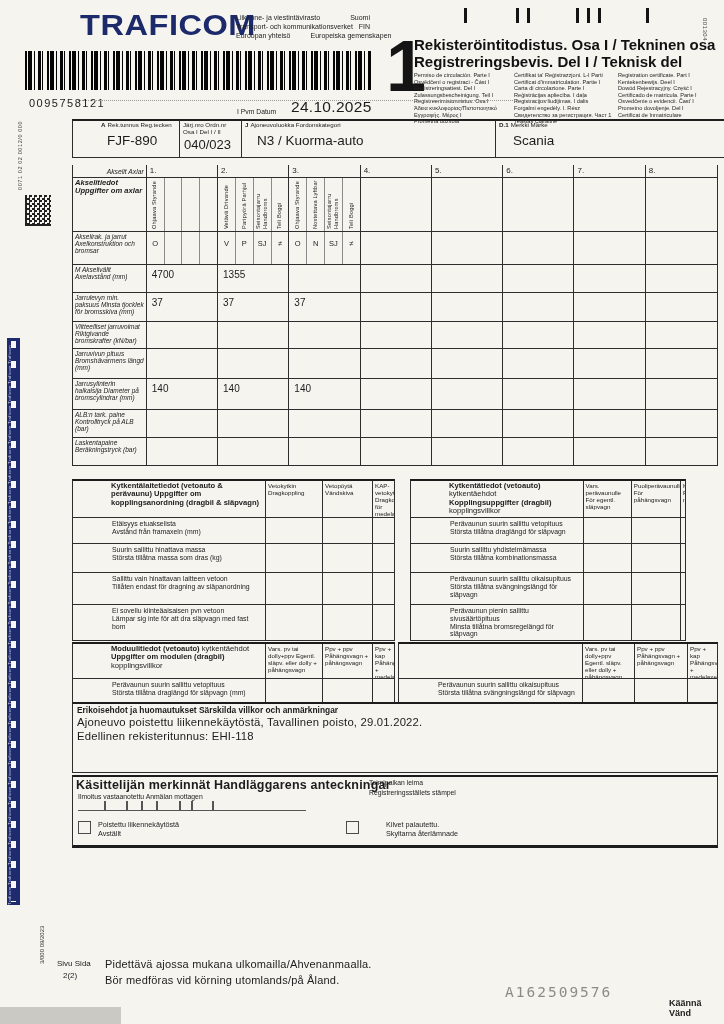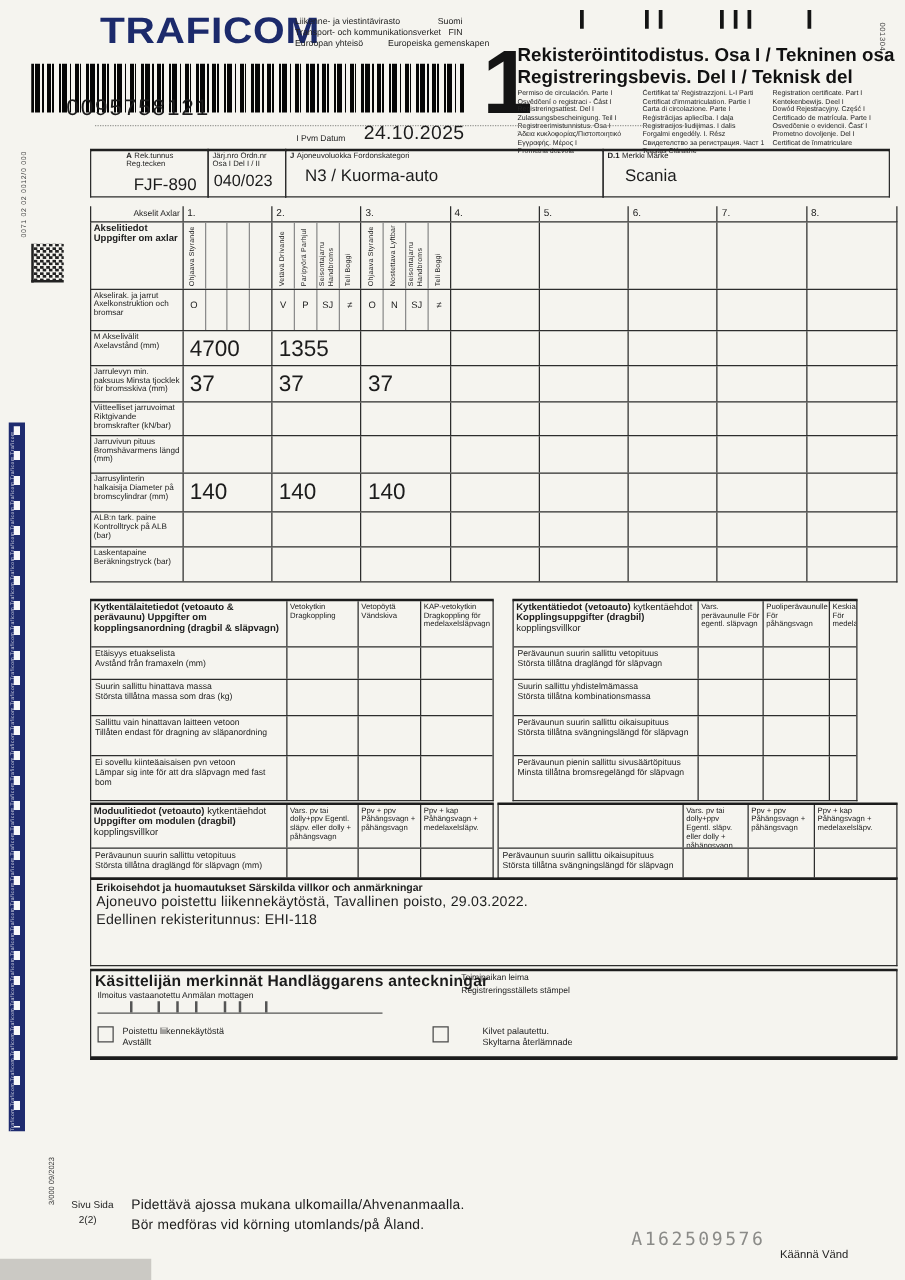--- a/index.html
+++ b/index.html
@@ -36,60 +36,60 @@
   #bignum{position:absolute;left:386px;top:36px;font-size:72px;line-height:60px;font-weight:900;
     color:#141414;letter-spacing:-3px;}
   #titles{position:absolute;left:414px;top:37px;font-size:15px;line-height:16.5px;font-weight:800;color:#111;}
   .langcol{position:absolute;top:72px;font-size:5.6px;line-height:6.6px;color:#252525;}
   #l1{left:414px;width:98px;} #l2{left:514px;width:101px;} #l3{left:618px;width:100px;}
 
   
   #barcode{position:absolute;left:25px;top:51px;width:347px;height:39px;
     background:repeating-linear-gradient(90deg,#050505 0 2px,#f5f4ef 2px 3px,#050505 3px 7px,#f5f4ef 7px 9px,
       #050505 9px 10px,#f5f4ef 10px 13px,#050505 13px 16px,#f5f4ef 16px 17px,#050505 17px 18px,#f5f4ef 18px 22px);}
-  #bcnum{position:absolute;left:29px;top:76px;font-size:18px;letter-spacing:1.5px;margin-left:24px;}
+  #bcnum{position:absolute;left:29px;top:97px;font-size:11px;letter-spacing:1.5px;}
   #dotline{position:absolute;left:76px;top:100px;width:487px;border-top:1.5px dotted #9a9a96;}
   #datelbl{position:absolute;left:237px;top:108px;font-size:6.8px;}
   #dateval{position:absolute;left:291px;top:98px;font-size:15.5px;letter-spacing:.3px;}
 
   
   #fields{position:absolute;left:72px;top:119px;display:flex;}
   .fbox{border:1px solid #2d2d2d;border-top:2.2px solid #1f1f1f;height:39px;margin-left:-1px;padding:1px 3px;background:transparent;}
   .fbox:first-child{margin-left:0;}
   .fbox .lb{font-size:6.2px;line-height:6.8px;}
   .fbox .val{font-size:13.5px;margin:4px 0 0 6px;}
   .fbox .val2{font-size:13px;margin:1px 0 0 1px;}
-  #f-a{width:95px;padding-left:28px;} #f-ord{width:63px;} #f-j{width:255px;} #f-d1{width:230px;}
+  #f-a{width:108px;padding-left:28px;} #f-ord{width:63px;} #f-j{width:255px;} #f-d1{width:230px;}
   .pfx{font-weight:bold;margin-right:2px;}
 
   
   #axt{position:absolute;left:72px;top:165px;width:646px;}
   .axr{display:flex;border-left:1px solid #2d2d2d;border-right:1px solid #2d2d2d;border-bottom:1px solid #2d2d2d;}
-  .axl{width:74px;border-right:1px solid #2d2d2d;padding:1px 2px;font-size:6.5px;line-height:7.2px;}
+  .axl{width:74px;border-right:1px solid #2d2d2d;padding:1px 2px;font-size:6.5px;line-height:7.2px;font-style:italic;}
   .axc{width:71.5px;border-right:1px solid #2d2d2d;position:relative;}
   .axc:last-child{border-right:none;}
   .r0{height:13px;border-top:none;border-bottom:1.5px solid #2d2d2d;}
   .r0 .axl{text-align:right;font-size:6.8px;padding-top:3px;}
   .r0 .axc{font-size:8px;padding:1px 0 0 3px;}
   .r1{height:54px;} .r2{height:33px;} .r3{height:28px;} .r4{height:29px;} .r5{height:27px;}
   .r6{height:30px;} .r7{height:31px;} .r8{height:28px;} .r9{height:28px;}
   .axl .bold{font-weight:bold;font-size:7.6px;line-height:8.2px;}
   .subs{display:flex;height:100%;}
   .sub{flex:1;border-right:1px solid #8b8b8b;display:flex;justify-content:center;}
   .sub:last-child{border-right:none;}
   .vt{writing-mode:vertical-rl;transform:rotate(180deg);font-size:5.6px;line-height:7.4px;letter-spacing:.2px;padding-top:2px;}
   .r2 .sub{align-items:flex-start;padding-top:7px;font-size:7.5px;}
-  .axc.v{font-size:18px;padding:4px 0 0 5px;}
+  .axc.v{font-size:10px;padding:4px 0 0 5px;}
 
   
   .kt{position:absolute;border:1px solid #2d2d2d;border-top:2.5px solid #1c1c1c;}
   .ktr{display:flex;border-top:1px solid #2d2d2d;}
   .ktr:first-child{border-top:none;}
   .kc{border-left:1px solid #2d2d2d;padding:1px 2px;font-size:6.2px;line-height:7px;overflow:hidden;}
-  .kc:first-child{border-left:none;}
+  .kc:first-child{border-left:none;margin-left:36px;}
   .kc.lab{font-size:6.9px;line-height:7.8px;padding:2px 3px;}
   .kt-title{font-size:7.6px;line-height:8.3px;font-weight:bold;}
   .kt-title .nr{font-weight:normal;}
   .hh{height:36px;} .h1{height:26px;} .h2{height:29px;} .h3{height:32px;} .h4{height:36px;}
   .mh{height:34px;} .mr{height:24px;}
   #ktL{left:72px;top:479px;width:323px;} #ktR{left:410px;top:479px;width:276px;}
   #mdL{left:72px;top:642px;width:323px;} #mdR{left:398px;top:642px;width:320px;}
   .cL0{width:156px;} .cL1{width:57px;} .cL2{width:50px;} .cL3{flex:1;}
   .cR0{width:147px;} .cR1{width:52px;} .cR2{width:53px;} .cR3{flex:1;}
 
@@ -112,21 +112,21 @@
   #cb1{left:5px;} #cb2{left:273px;}
   #kas .cbl{position:absolute;top:44px;font-size:7.2px;line-height:8.5px;}
   #cbl1{left:25px;} #cbl2{left:313px;}
 
   
   #sivu1{position:absolute;left:57px;top:959px;font-size:8px;}
   #sivu2{position:absolute;left:63px;top:971px;font-size:8px;}
   #notes{position:absolute;left:105px;top:956px;font-size:11px;font-weight:normal;line-height:16px;letter-spacing:.2px;}
   #serial{position:absolute;left:505px;top:984px;font-family:"DejaVu Sans Mono",monospace;
     font-size:14.5px;letter-spacing:2px;color:#8b8b88;}
-  #turn{position:absolute;left:624px;top:998px;font-size:9px;}
+  #turn{position:absolute;left:669px;top:998px;font-size:9px;font-weight:bold;}
 </style>
 </head>
 <body>
 
 <div id="sheet">
 
   <div id="band">
     <div class="bandtxt">Traficom Traficom Traficom Traficom Traficom Traficom Traficom Traficom Traficom Traficom Traficom Traficom Traficom Traficom Traficom Traficom Traficom Traficom Traficom Traficom Traficom Traficom Traficom Traficom Traficom Traficom Traficom Traficom</div>
     <div class="dashes"></div>
   </div>
@@ -512,21 +512,21 @@
           <div>Största tillåtna svängningslängd för släpvagn</div>
         </div>
       <div class="kc cR1"></div>
         <div class="kc cR2"></div>
         <div class="kc cR3"></div>
     </div>
   </div>
 
   <div id="erik">
     <div class="t">Erikoisehdot ja huomautukset Särskilda villkor och anmärkningar</div>
-    <div class="ln">Ajoneuvo poistettu liikennekäytöstä, Tavallinen poisto, 29.03.2022.</div>
+    <div class="ln">Ajoneuvo poistettu liikennekäytöstä, Tavallinen poisto, 29.01.2022.</div>
     <div class="ln">Edellinen rekisteritunnus: EHI-118</div>
   </div>
 
   <div id="kas">
     <div class="t">Käsittelijän merkinnät Handläggarens anteckningar</div>
     <div class="stamp1">Toimipaikan leima</div>
     <div class="stamp2">Registreringsställets stämpel</div>
     <div class="recv">Ilmoitus vastaanotettu Anmälan mottagen</div>
     <div class="ruler">
       <div class="tick" style="left:26px"></div>

